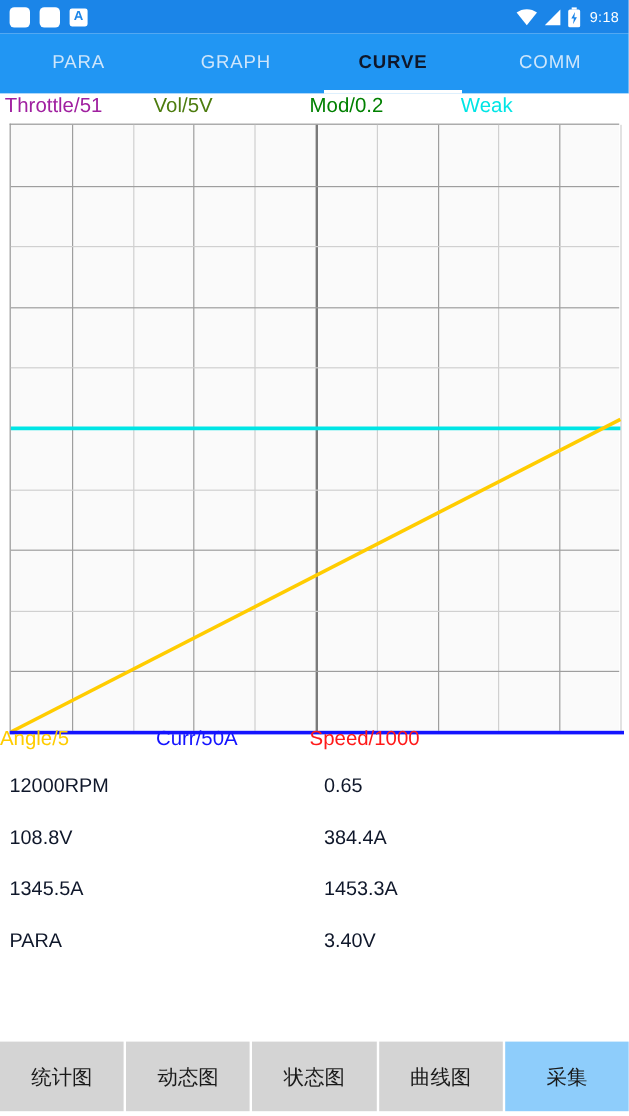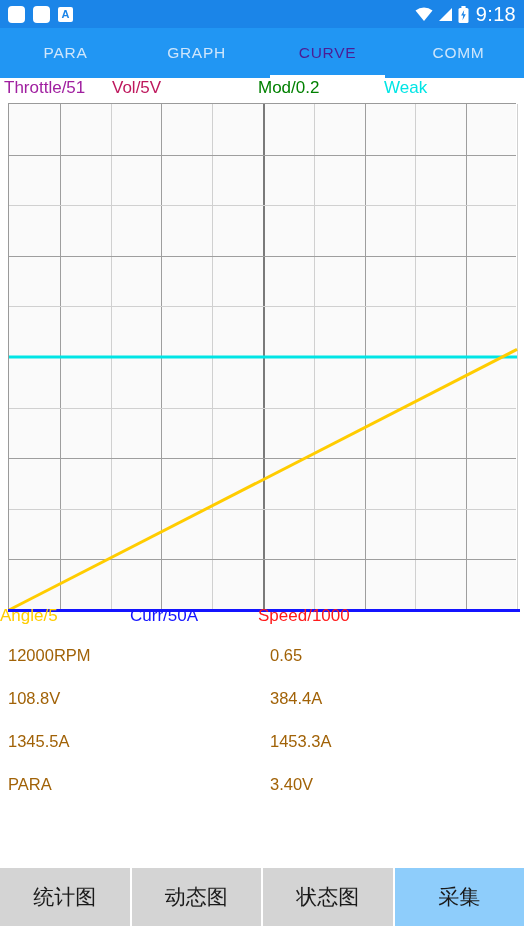--- a/index.html
+++ b/index.html
@@ -42,21 +42,21 @@
     font-family: "Liberation Sans", sans-serif;
   }
   .status-right {
     margin-left: auto;
     display: flex;
     align-items: center;
     gap: 5px;
   }
   .status-time {
     color: #ffffff;
-    font-size: 20px;
+    font-size: 12px;
     font-family: "Liberation Sans", sans-serif;
     margin-left: 2px;
     letter-spacing: 0.3px;
   }
 
   
   .tab-bar {
     height: 50px;
     background: #2196f3;
     display: flex;
@@ -66,21 +66,21 @@
     flex: 1;
     display: flex;
     align-items: center;
     justify-content: center;
     position: relative;
     color: #cfe6fb;
     font-size: 15.5px;
     letter-spacing: 0.7px;
     font-family: "Liberation Sans", sans-serif;
   }
-  .tab.active { color: #4c1d95; font-weight: normal; }
+  .tab.active { color: #0f172a; font-weight: bold; }
   .tab.active::after {
     content: "";
     position: absolute;
     left: 8px; right: 8px; bottom: 0;
     height: 3px;
     background: #ffffff;
   }
 
   
   .chart-wrap {
@@ -149,21 +149,21 @@
   }
   .readout-row {
     display: flex;
     height: 43px;
     align-items: flex-start;
   }
   .readout-cell {
     width: 262px;
     padding-left: 8px;
     box-sizing: border-box;
-    color: #a16207;
+    color: #0f172a;
     font-size: 16.5px;
     font-family: "Liberation Sans", sans-serif;
   }
 
   
   .button-bar {
     position: absolute;
     left: 0; right: 0; bottom: 0;
     height: 62px;
     display: flex;
@@ -171,21 +171,21 @@
     background: #ffffff;
     padding-bottom: 4px;
     box-sizing: border-box;
   }
   .bbtn {
     flex: 1;
     background: #d4d4d4;
     display: flex;
     align-items: center;
     justify-content: center;
-    font-size: 21px;
+    font-size: 17px;
     color: #1a1a1a;
     font-family: "Liberation Sans", sans-serif;
   }
   .bbtn.active { background: #8ecdfb; text-align: right; }
 </style>
 </head>
 <body>
 
 <div class="status-bar">
   <div class="status-left">
@@ -213,21 +213,21 @@
   <div class="tab">PARA</div>
   <div class="tab">GRAPH</div>
   <div class="tab active">CURVE</div>
   <div class="tab">COMM</div>
 </div>
 
 <div class="chart-wrap">
 
   <div class="legend-row legend-top">
     <span class="legend-item" id="lt0" style="left: 4px; color: rgb(160, 32, 160);">Throttle/51</span>
-    <span class="legend-item" id="lt1" style="left: 112px; color: #be185d;">Vol/5V</span>
+    <span class="legend-item" id="lt1" style="left: 128px; color: #4d7c0f;">Vol/5V</span>
     <span class="legend-item" id="lt2" style="left: 258px; color: rgb(0, 128, 0);">Mod/0.2</span>
     <span class="legend-item" id="lt3" style="left: 384px; color: rgb(0, 229, 229);">Weak</span>
   </div>
 
   <div class="plot">
     <div id="gridlines">
         <div class="gridline-v" style="left: 51px;"></div>
         <div class="gridline-v light" style="left: 102px;"></div>
         <div class="gridline-v" style="left: 152px;"></div>
         <div class="gridline-v light" style="left: 203px;"></div>
@@ -279,14 +279,15 @@
   <div class="readout-row">
     <div class="readout-cell">PARA</div>
     <div class="readout-cell">3.40V</div>
   </div>
 </div>
 
 <div class="button-bar">
   <div class="bbtn">统计图</div>
   <div class="bbtn">动态图</div>
   <div class="bbtn">状态图</div>
+  <div class="bbtn">曲线图</div>
   <div class="bbtn active">采集</div>
 </div>
 
 </body></html>

